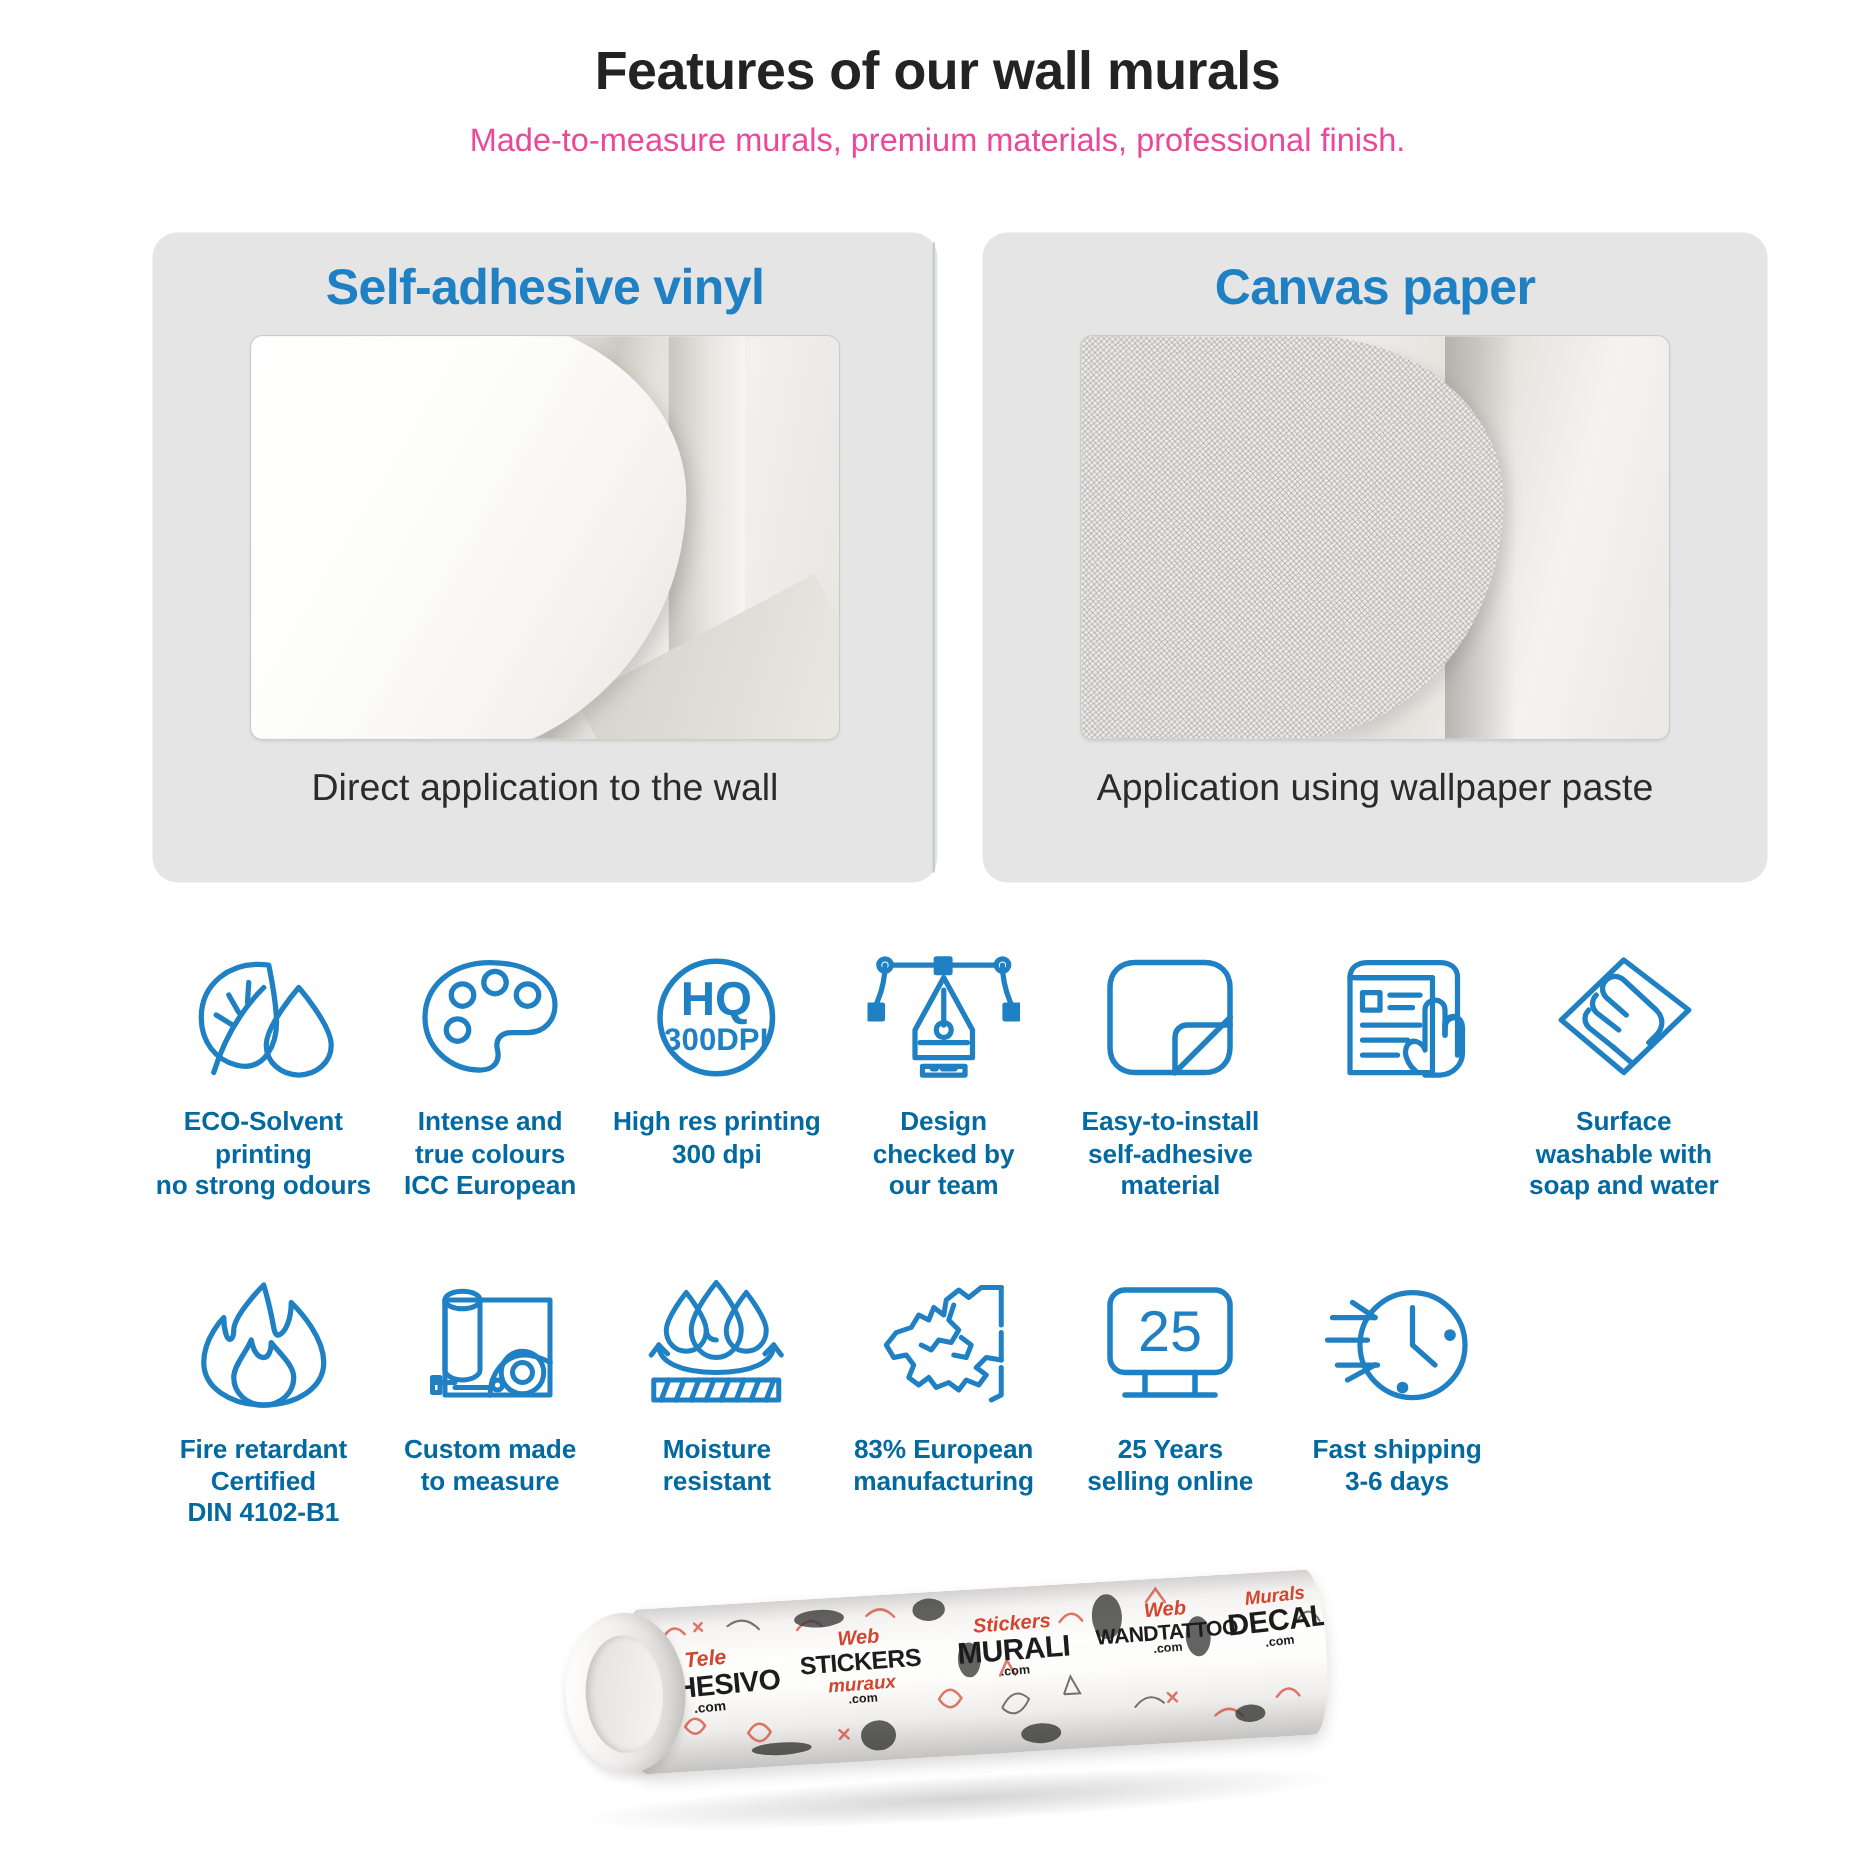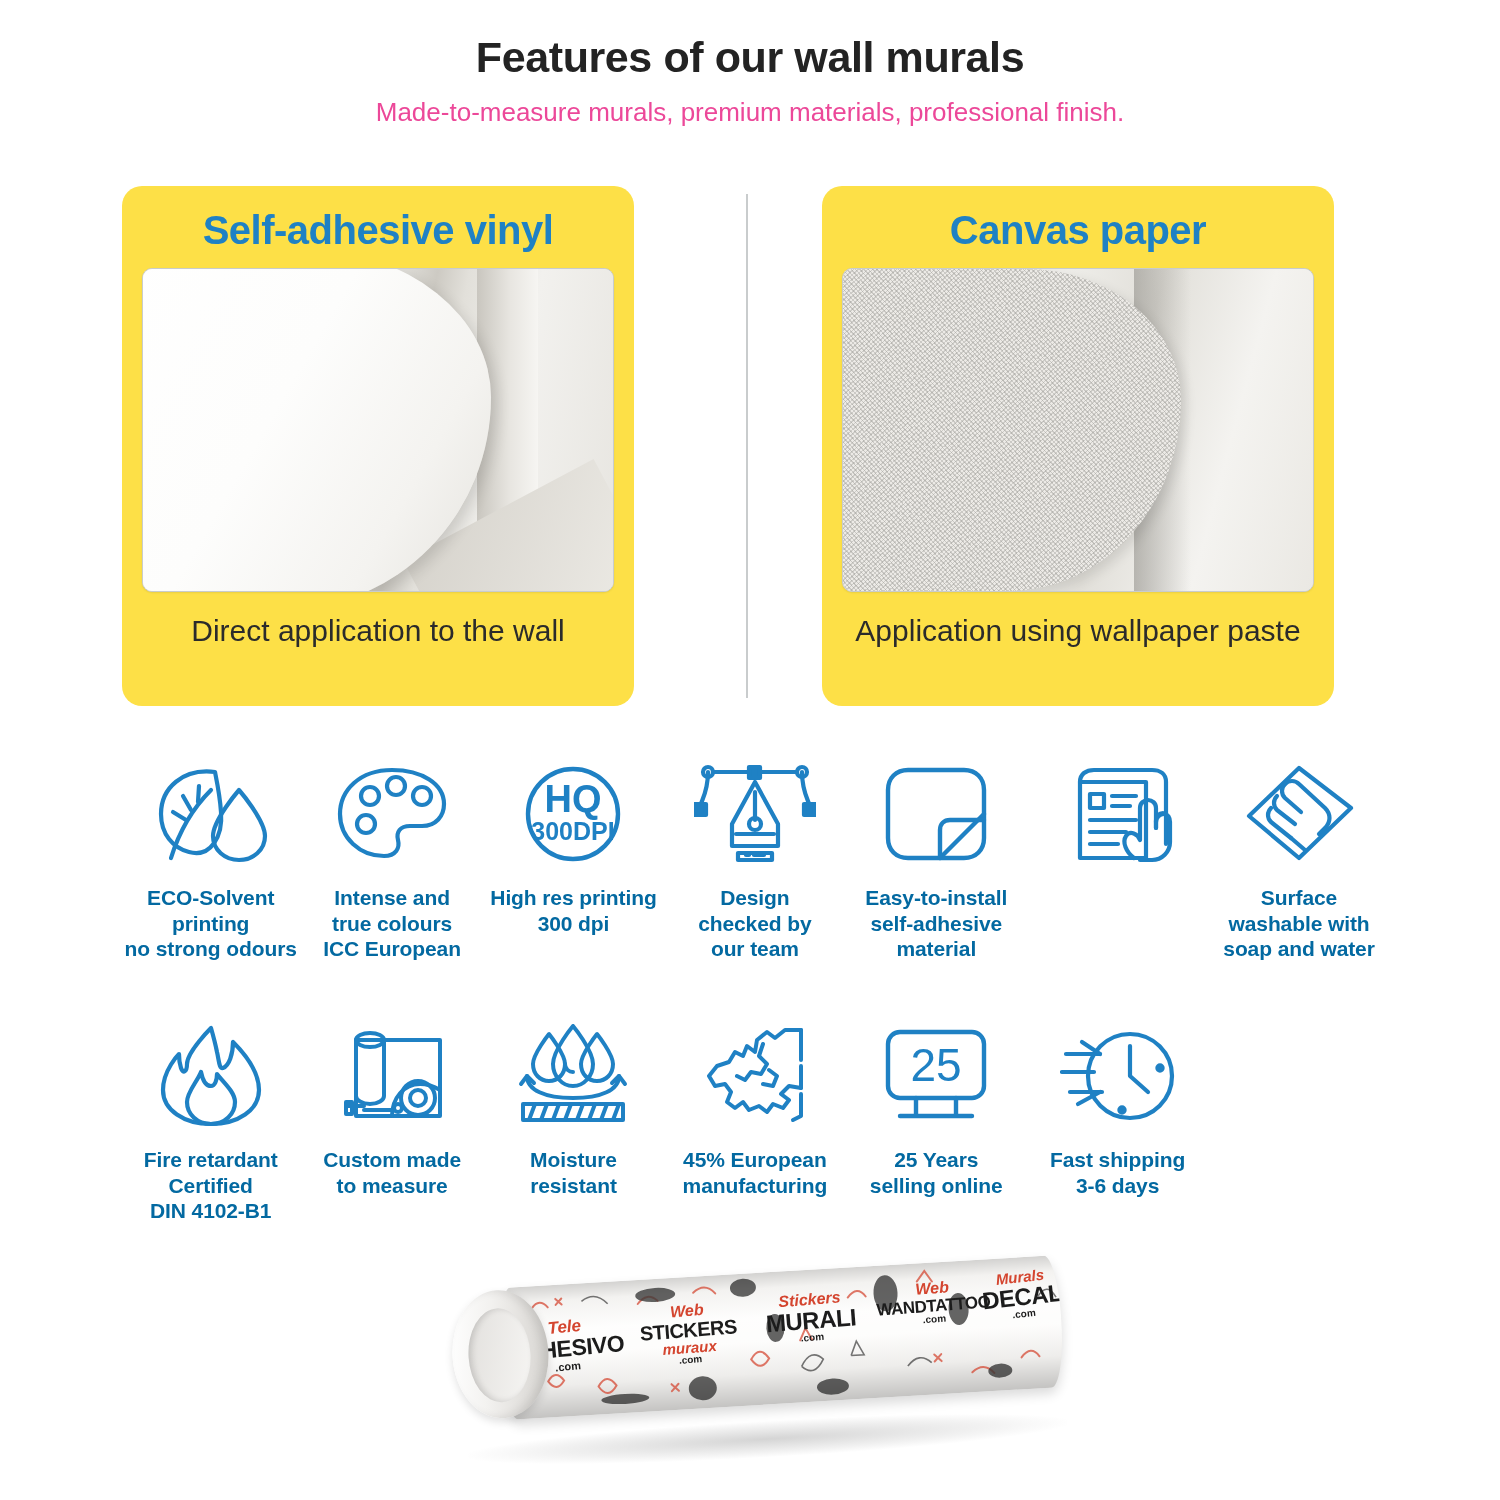--- a/index.html
+++ b/index.html
@@ -22,26 +22,26 @@
   .subtitle{
     font-size:26px;font-weight:400;color:#ec4899;
     margin:16px 0 0 0;line-height:1.2;
   }
 
   
   .panels{
     position:absolute;left:0;top:186px;width:1500px;height:524px;
   }
   .panel{
-    position:absolute;top:0;width:512px;height:520px;
-    background:#fde047;border-radius:20px;
+    position:absolute;top:0;width:628px;height:520px;
+    background:#e5e5e5;border-radius:20px;
     display:flex;flex-direction:column;align-items:center;
   }
   .panel.left{left:122px;}
-  .panel.right{left:822px;}
+  .panel.right{left:786px;}
   .panel-title{
     font-size:40px;font-weight:bold;color:#1f81c4;
     margin:22px 0 0 0;text-align:center;line-height:1.1;
     letter-spacing:-0.5px;
   }
   .panel-photo{
     width:470px;height:322px;margin-top:16px;
     border:1px solid #c8cccd;border-radius:10px;
     overflow:hidden;position:relative;background:#f1efec;
     box-shadow:0 1px 2px rgba(0,0,0,.08);
@@ -366,21 +366,21 @@
 
       <div class="fitem">
         <div class="ficon">
           <svg width="116" height="104" viewBox="0 0 116 104" fill="none" stroke="#1f81c4" stroke-width="4" stroke-linecap="round" stroke-linejoin="round">
             <path d="M104 6 H88 L78 14 L70 8 L60 16 L58 28 L50 22 L46 32 L38 28 L32 38 L20 42 L12 52 L18 62 L28 60 L34 68 L30 78 L38 84 L46 78 L52 86 L62 82 L70 88 L76 80 L86 84 L92 76 L84 70 L92 62 L104 64"></path>
             <path d="M104 6 V36 M104 42 V64 M104 70 V92 L96 96"></path>
             <path d="M66 20 L62 32 L70 40 L64 50 L54 48 L48 56 L40 52"></path>
             <path d="M72 46 L80 52 L76 62 L66 60"></path>
           </svg>
         </div>
-        <div class="flabel" style="white-space:pre-line">45% European
+        <div class="flabel" style="white-space:pre-line">83% European
 manufacturing</div>
       </div>
 
       <div class="fitem">
         <div class="ficon">
           <svg width="116" height="104" viewBox="0 0 116 104" fill="none" stroke="#1f81c4" stroke-width="4.4" stroke-linecap="round" stroke-linejoin="round">
             <rect x="10" y="8" width="96" height="66" rx="12"></rect>
             <path d="M38 74 V90 M78 74 V90 M22 92 H94"></path>
             <text x="58" y="57" text-anchor="middle" font-family="Liberation Sans, sans-serif" font-size="46" font-weight="400" fill="#1f81c4" stroke="none">25</text>
           </svg>

